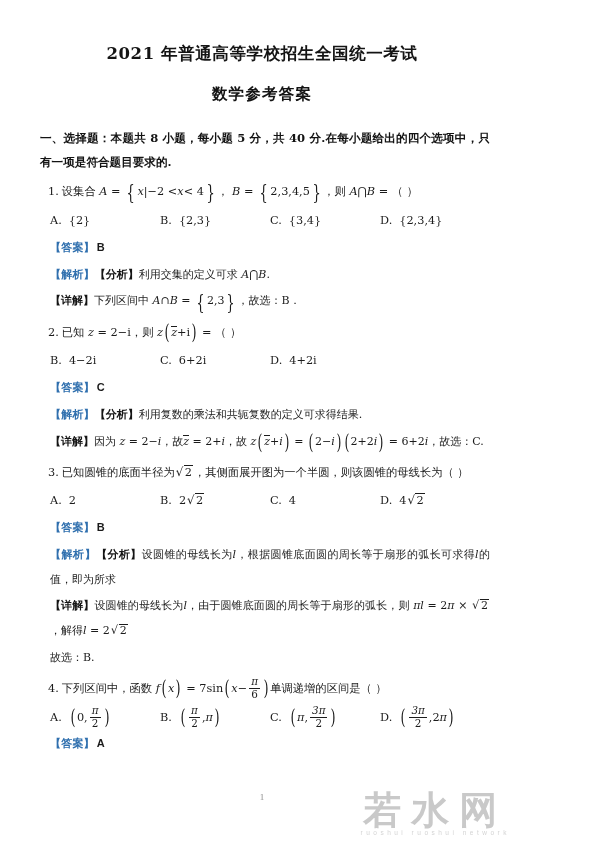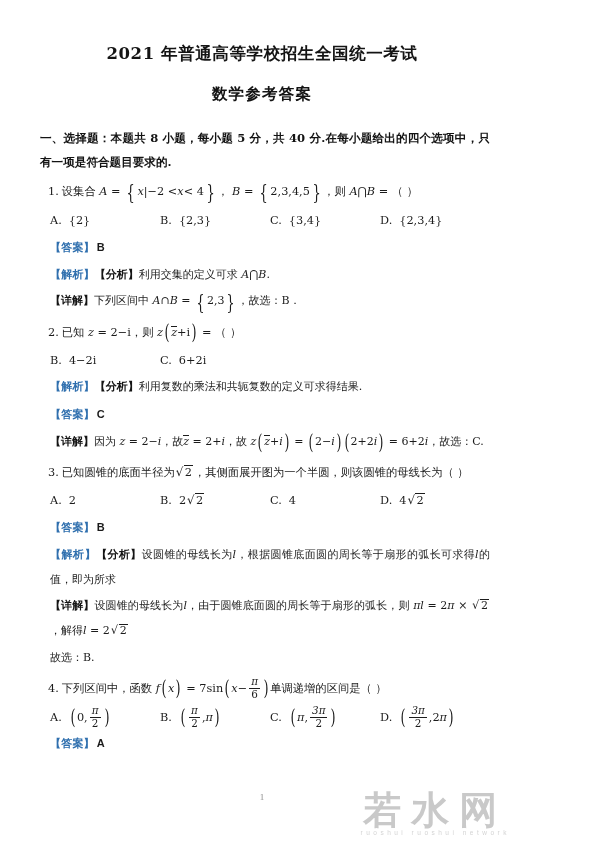--- a/index.html
+++ b/index.html
@@ -221,26 +221,27 @@
       <span class="math">A</span>∩<span class="math">B</span> = <span class="bigparen"><span class="pl">{</span>2,3<span class="pr">}</span></span><span>，故选：</span><span>B．</span>
     </div>
 
     <div class="q-line">
       <span class="q-num">2.</span><span>已知</span>
       <span class="math">z</span> = 2−i，则 <span class="math">z</span><span class="bigparen"><span class="pl">(</span><span class="overline"><span class="math">z</span></span>+i<span class="pr">)</span></span> = （    ）
     </div>
     <div class="options">
       <div class="opt"><span class="opt-letter">B.</span><span>4−2i</span></div>
       <div class="opt"><span class="opt-letter">C.</span><span>6+2i</span></div>
+      <div class="opt"><span class="opt-letter">D.</span><span>4+2i</span></div>
+    </div>
+    <div class="ans-line">
+      <span class="tag-blue">【答案】</span><span class="ans-letter">C</span>
     </div>
     <div class="ans-line">
       <span class="tag-blue">【解析】</span><span class="tag-black">【分析】</span><span>利用复数的乘法和共轭复数的定义可求得结果.</span>
-    </div>
-    <div class="ans-line">
-      <span class="tag-blue">【答案】</span><span class="ans-letter">C</span>
     </div>
     <div class="ans-line">
       <span class="tag-black">【详解】</span><span>因为</span>
       <span class="math">z</span> = 2−<span class="math">i</span>，故<span class="overline"><span class="math">z</span></span> = 2+<span class="math">i</span>，故
       <span class="math">z</span><span class="bigparen"><span class="pl">(</span><span class="overline"><span class="math">z</span></span>+<span class="math">i</span><span class="pr">)</span></span> =
       <span class="bigparen"><span class="pl">(</span>2−<span class="math">i</span><span class="pr">)</span></span><span class="bigparen"><span class="pl">(</span>2+2<span class="math">i</span><span class="pr">)</span></span> = 6+2<span class="math">i</span><span>，故选：C.</span>
     </div>
 
     <div class="q-line">
       <span class="q-num">3.</span><span>已知圆锥的底面半径为</span><span class="sqrt"><span class="rad">2</span></span><span>，其侧面展开图为一个半圆，则该圆锥的母线长为（    ）</span>

